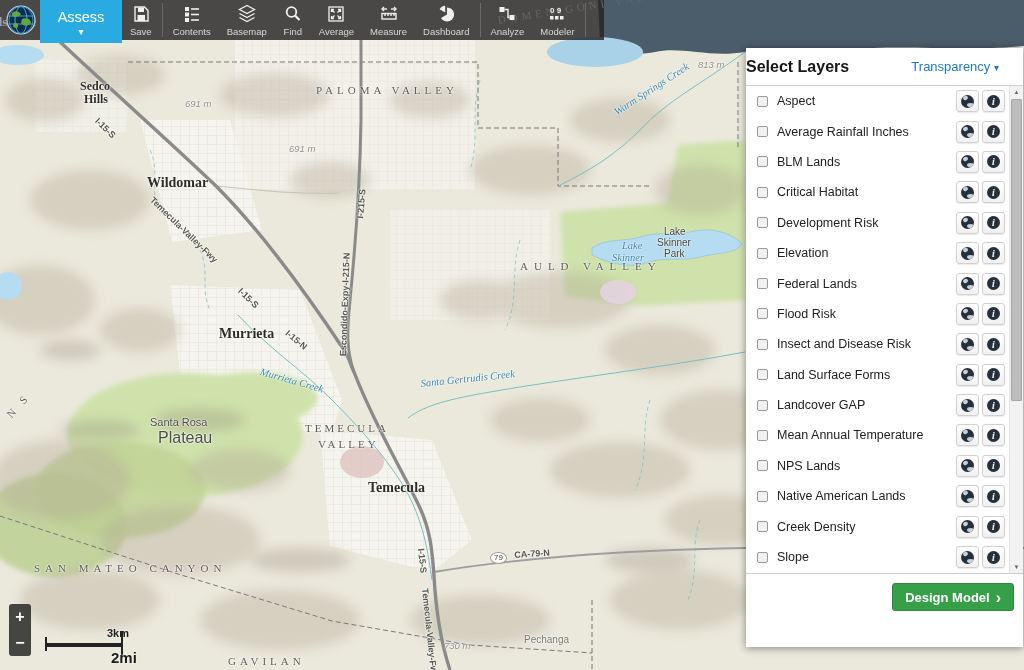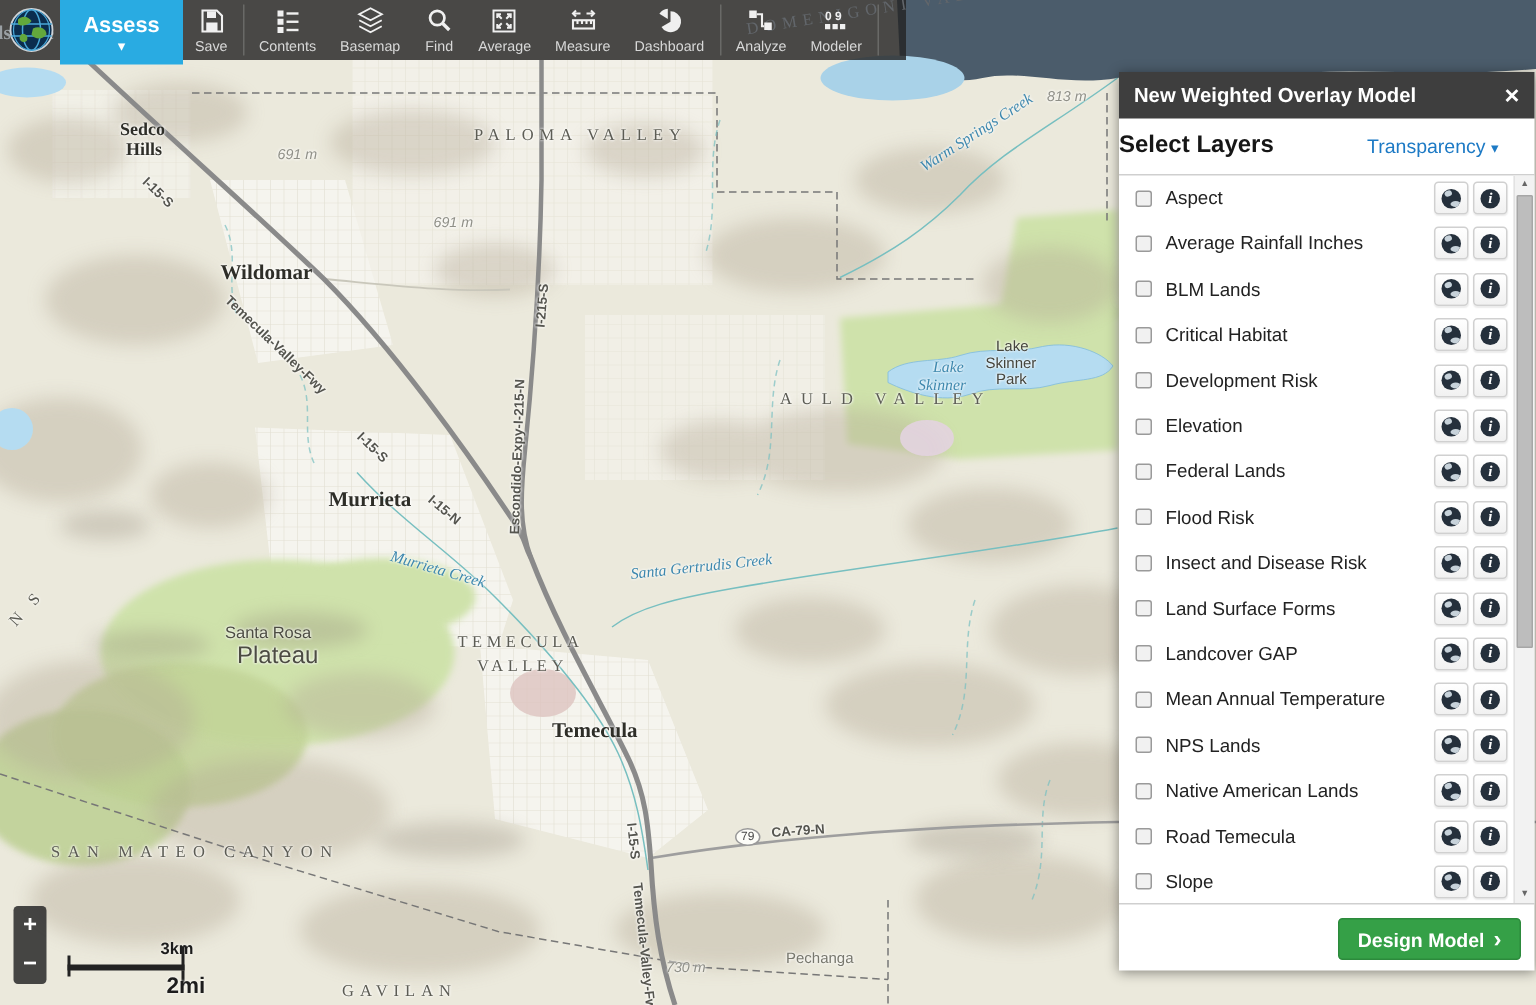--- a/index.html
+++ b/index.html
@@ -29,21 +29,21 @@
   #scalebar .km{position:absolute;left:62px;top:0px;font-size:11px;font-weight:bold;color:#1c1c1c;text-shadow:0 0 2px #fff;}
   #scalebar .mi{position:absolute;left:66px;top:22px;font-size:15px;font-weight:bold;color:#1c1c1c;text-shadow:0 0 2px #fff;}
   #attribution{position:absolute;left:415px;top:644px;width:340px;z-index:4;text-align:center;
                font-size:10.5px;color:#454545;text-shadow:0 0 2px #fff,0 0 3px #fff;}
   
   #toolbar{position:absolute;left:0;top:0;width:604px;height:40px;z-index:10;
            background:rgba(36,36,36,.82);}
   #logo{position:absolute;left:4px;top:3px;z-index:12;}
   #assess-btn{position:absolute;left:40px;top:0;width:82px;height:43px;background:#29abe2;
               z-index:12;text-align:center;cursor:pointer;}
-  #assess-btn .alabel{color:#fff;font-size:14.5px;font-weight:bold;margin-top:9px;}
+  #assess-btn .alabel{color:#fff;font-size:14.5px;font-weight:normal;margin-top:9px;}
   #assess-btn .acaret{color:#fff;font-size:10px;line-height:10px;margin-top:2px;}
   #tb-items{position:absolute;left:122px;top:0;height:40px;display:flex;align-items:stretch;z-index:11;}
   .tb-item{display:flex;flex-direction:column;align-items:center;justify-content:flex-start;
            padding:4px 8px 0 8px;cursor:pointer;}
   .tb-item .tlabel{font-size:9.5px;color:#d8d8d8;margin-top:2px;}
   .tb-sep{width:1px;background:rgba(255,255,255,.18);margin:3px 2px;}
   
   #panel{position:absolute;left:746px;top:48px;width:277px;height:599px;background:#fff;
          z-index:20;box-shadow:0 1px 8px rgba(0,0,0,.45);display:flex;flex-direction:column;}
   #panel-header{height:31px;background:#3e3e3e;display:flex;align-items:center;}
@@ -365,24 +365,20 @@
             <rect x="8" y="12" width="3.5" height="3.5"></rect>
             <rect x="13" y="12" width="3.5" height="3.5"></rect>
           </g>
       </svg>
       <span class="tlabel">Modeler</span>
     </div>
     <div class="tb-sep"></div>
   </div>
 
   <div id="panel">
-    <div id="panel-header">
-      <span id="panel-title">New Weighted Overlay Model</span>
-      <span id="panel-close">×</span>
-    </div>
     <div id="panel-sub">
       <span id="section-title">Select Layers</span>
       <span id="transparency">
         <span>Transparency</span>
         <span class="tcaret">▾</span>
       </span>
     </div>
 
     <div id="layer-list">
       <div class="layer-row">
@@ -520,21 +516,21 @@
         <span class="layer-label">Native American Lands</span>
         <span class="icon-btn">
             <span class="globe"></span>
           </span>
         <span class="icon-btn">
             <span class="infoc">i</span>
           </span>
       </div>
       <div class="layer-row">
         <input type="checkbox" style="">
-        <span class="layer-label">Road Temecula</span>
+        <span class="layer-label">Creek Density</span>
         <span class="icon-btn">
             <span class="globe"></span>
           </span>
         <span class="icon-btn">
             <span class="infoc">i</span>
           </span>
       </div>
       <div class="layer-row">
         <input type="checkbox" style="">
         <span class="layer-label">Slope</span>

